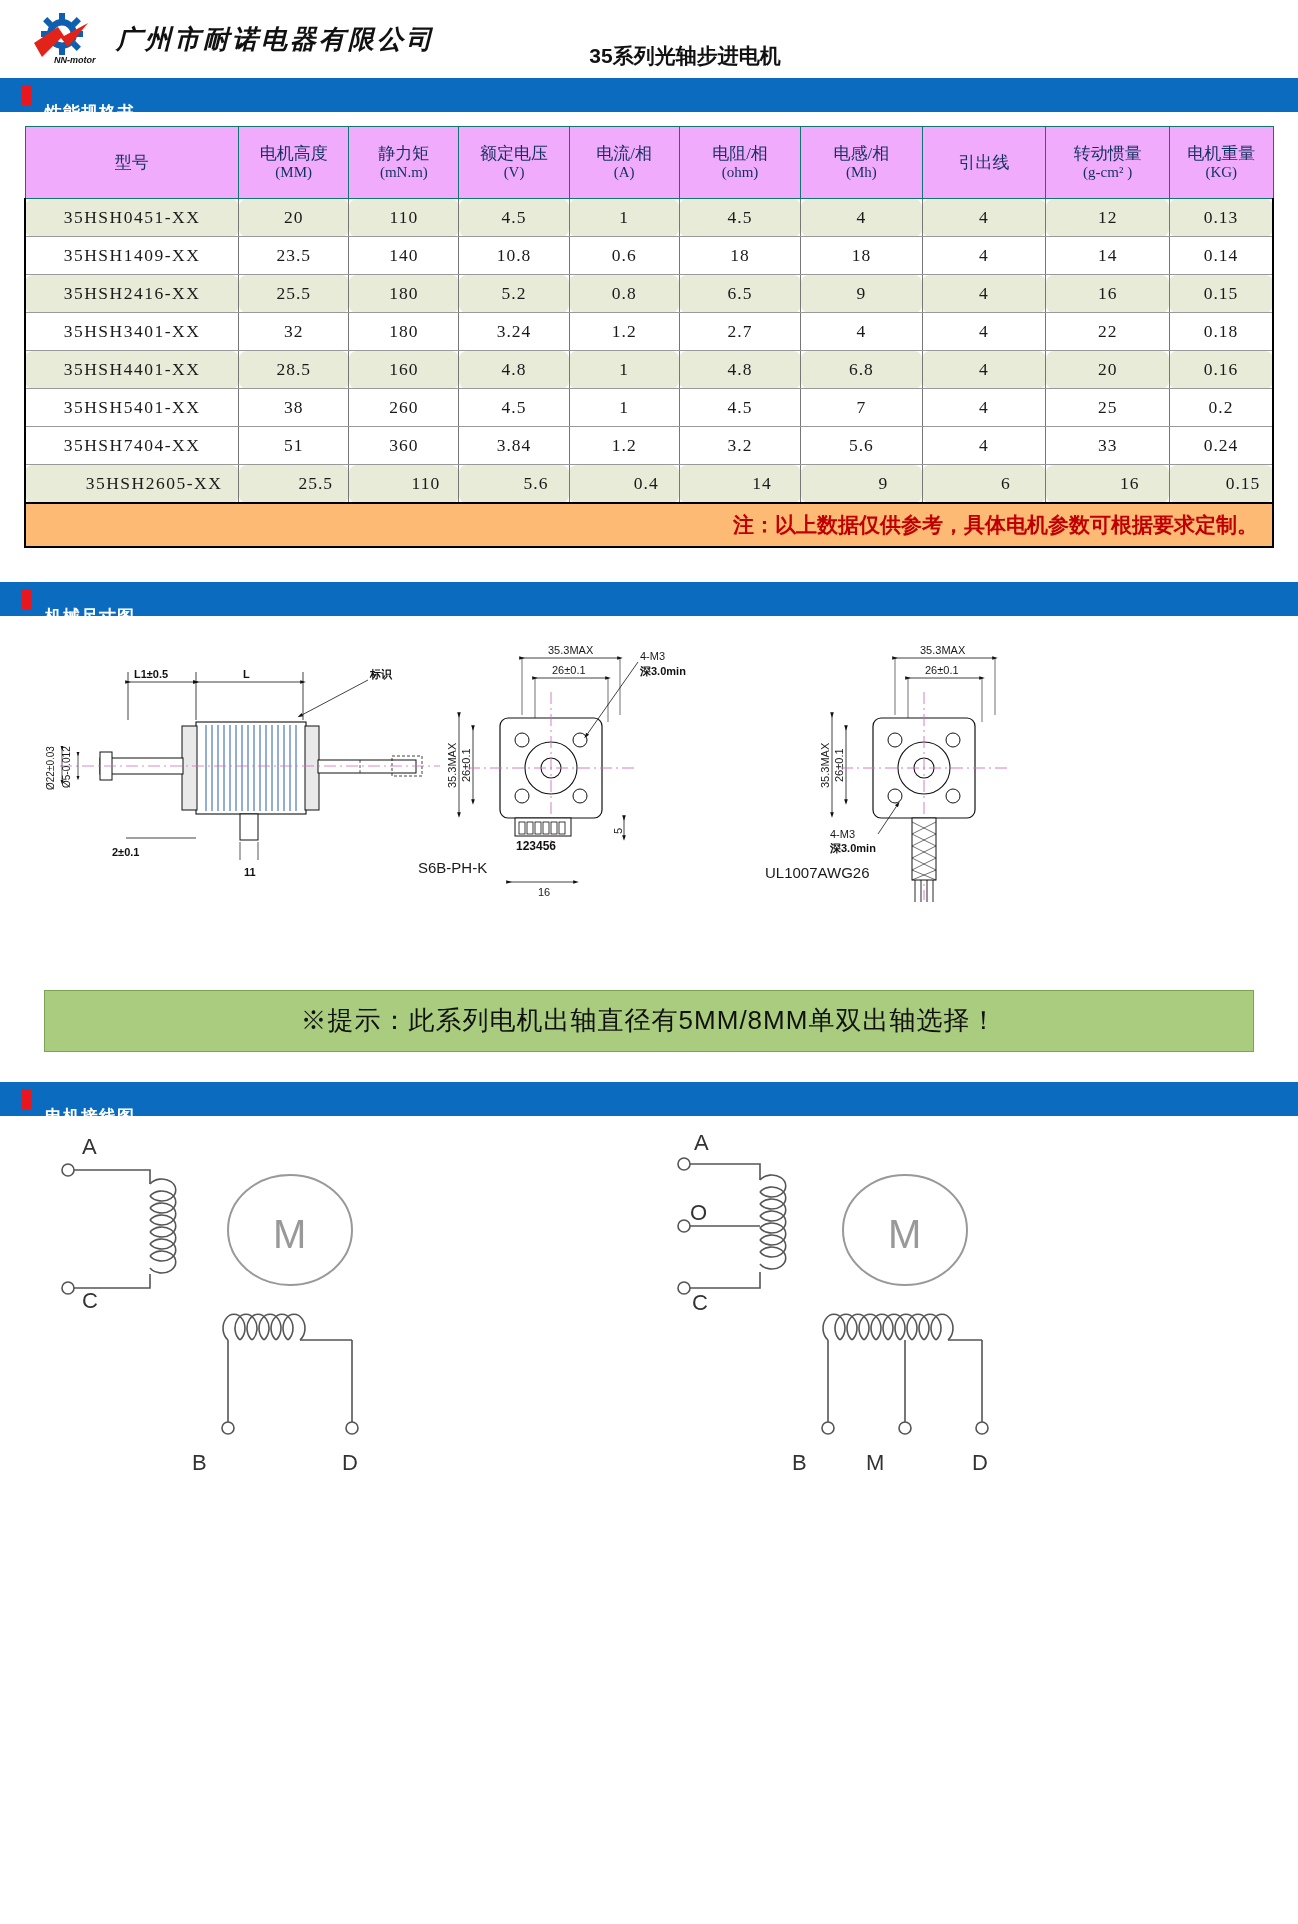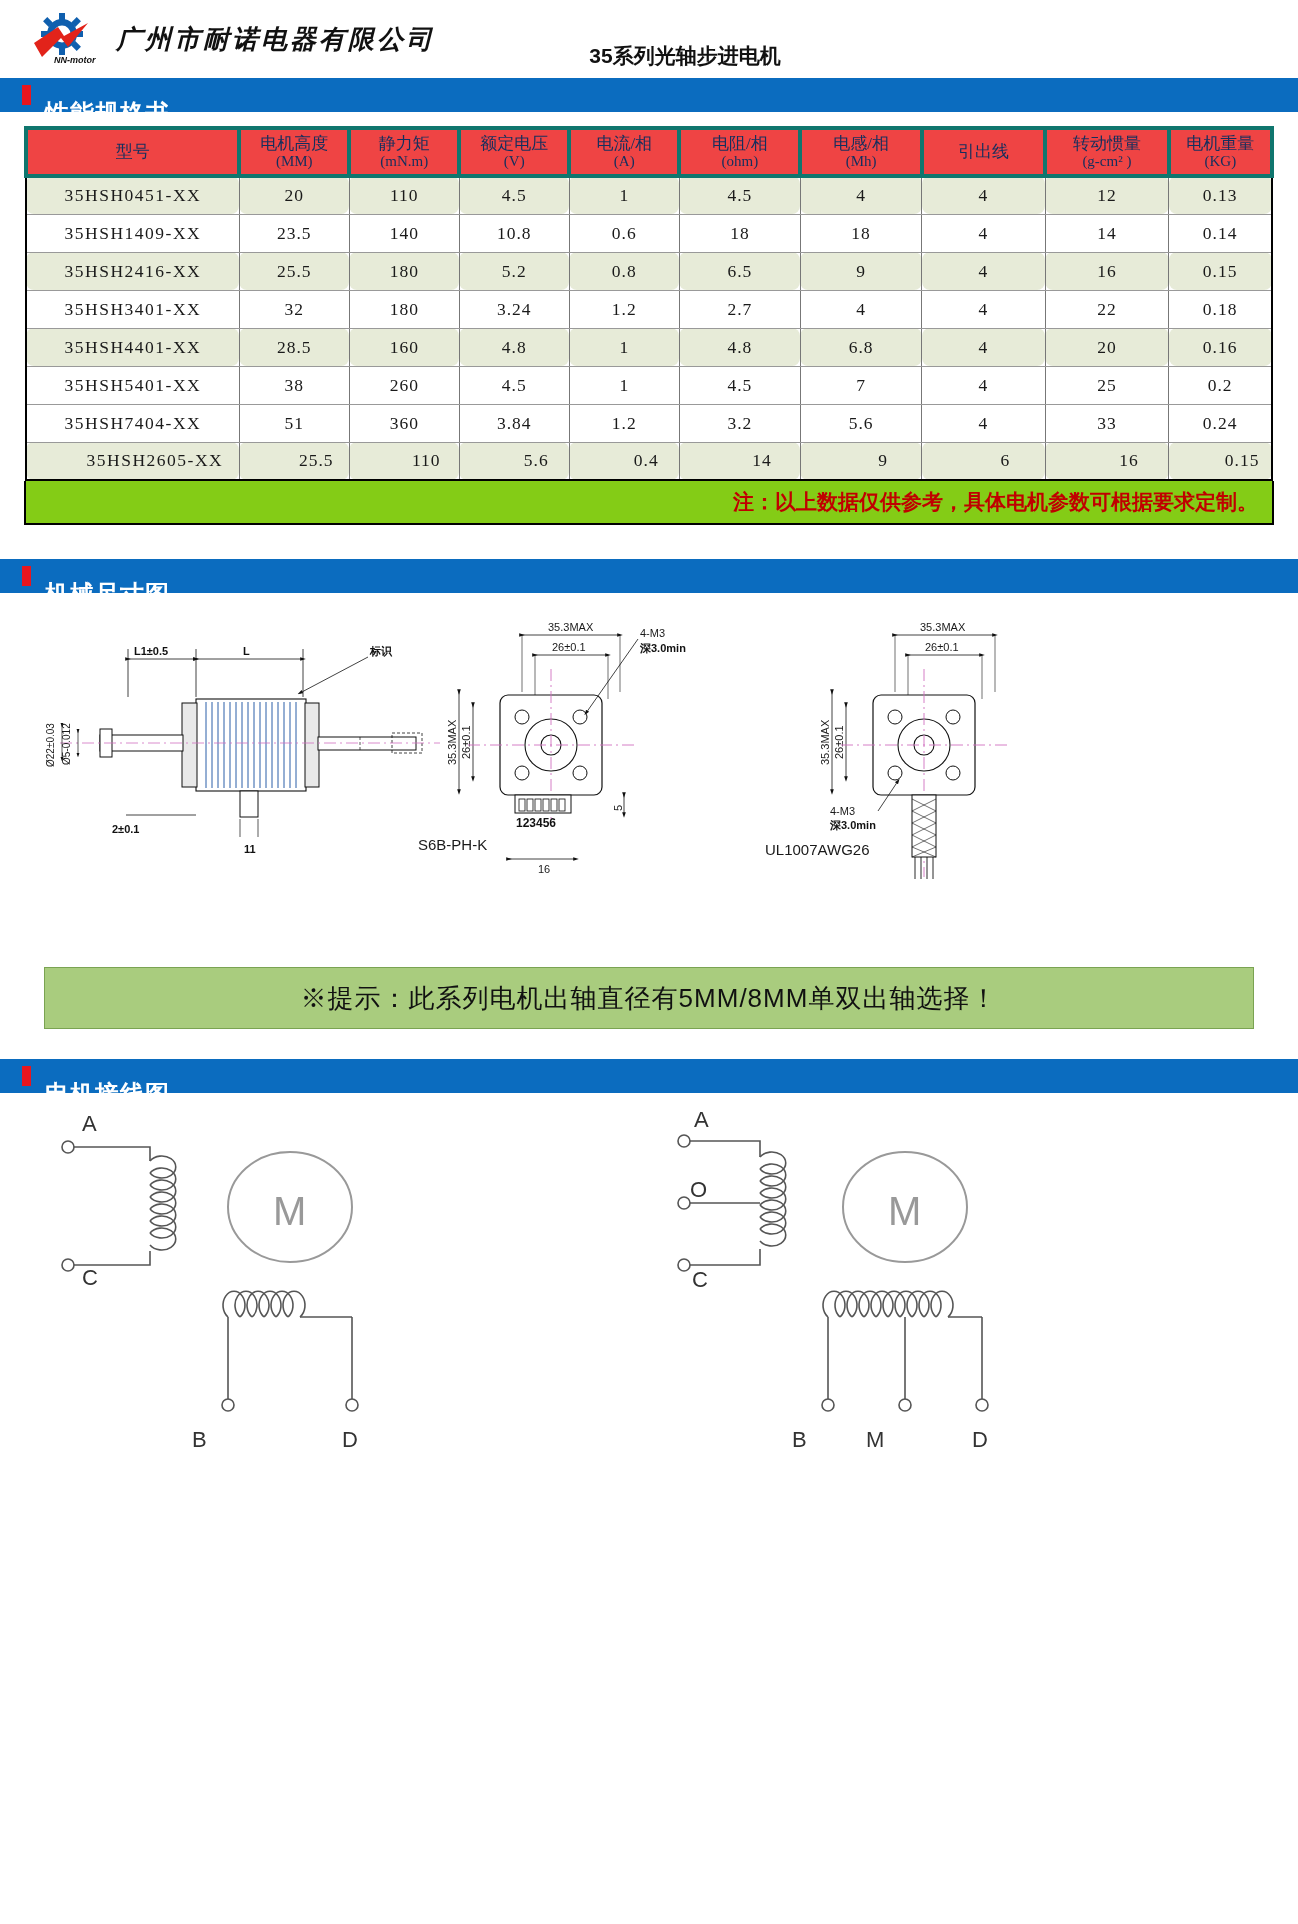--- a/index.html
+++ b/index.html
@@ -52,21 +52,21 @@
     display:flex;
     align-items:center;
     padding-left:22px;
     margin:0 0 0 0;
   }
   .section-bar .tick {
     width:9px; height:20px; background:#E8161F; margin-right:14px; flex:none;
   }
   .section-bar .label {
     color:#ffffff;
-    font-size:24px;
+    font-size:17px;
     font-weight:700;
     font-family:"Liberation Sans", sans-serif;
     letter-spacing:1px;
     margin-top:35px;
   }
 
   
   .table-wrap { padding:14px 24px 0 24px; }
   table.spec {
     width:1250px;
@@ -75,23 +75,23 @@
     font-family:"Liberation Serif", serif;
   }
   table.spec th, table.spec td {
     border:1px solid #6f6f6f;
     text-align:center;
     color:#132f5e;
     font-size:17px;
     padding:0;
   }
   table.spec thead th {
-    background:#ef4444;
-    height:48px;
-    border:4px solid #0f766e;
+    background:#f0abfc;
+    height:72px;
+    border:1px solid #0f766e;
     line-height:1.15;
     font-weight:400;
     color:#132f5e;
   }
   table.spec thead th .h1 { display:block; font-size:17px; }
   table.spec thead th .h2 { display:block; font-size:15px; }
   table.spec tbody td {
     height:38px;
     color:#1a1a1a;
     font-size:17.5px;
@@ -103,21 +103,21 @@
   }
   table.spec tbody tr.alt td { background:#E7EBD8;border-radius:8px; }
   table.spec tbody tr td:first-child { letter-spacing:1.5px; }
   table.spec tbody tr:last-child td { border-bottom:2px solid #000;padding-left:44px; }
   table.spec tbody tr td:first-child { border-left:2px solid #000; }
   table.spec tbody tr td:last-child { border-right:2px solid #000; }
 
   .note-bar {
     width:1250px;
     margin:0 24px;
-    background:#84cc16;
+    background:#fdba74;
     border:2px solid #000;
     border-top:none;
     height:44px;
     display:flex;
     align-items:center;
     justify-content:flex-end;
     padding-right:14px;
     font-size:21px;
     font-weight:700;
     color:#c00000;

